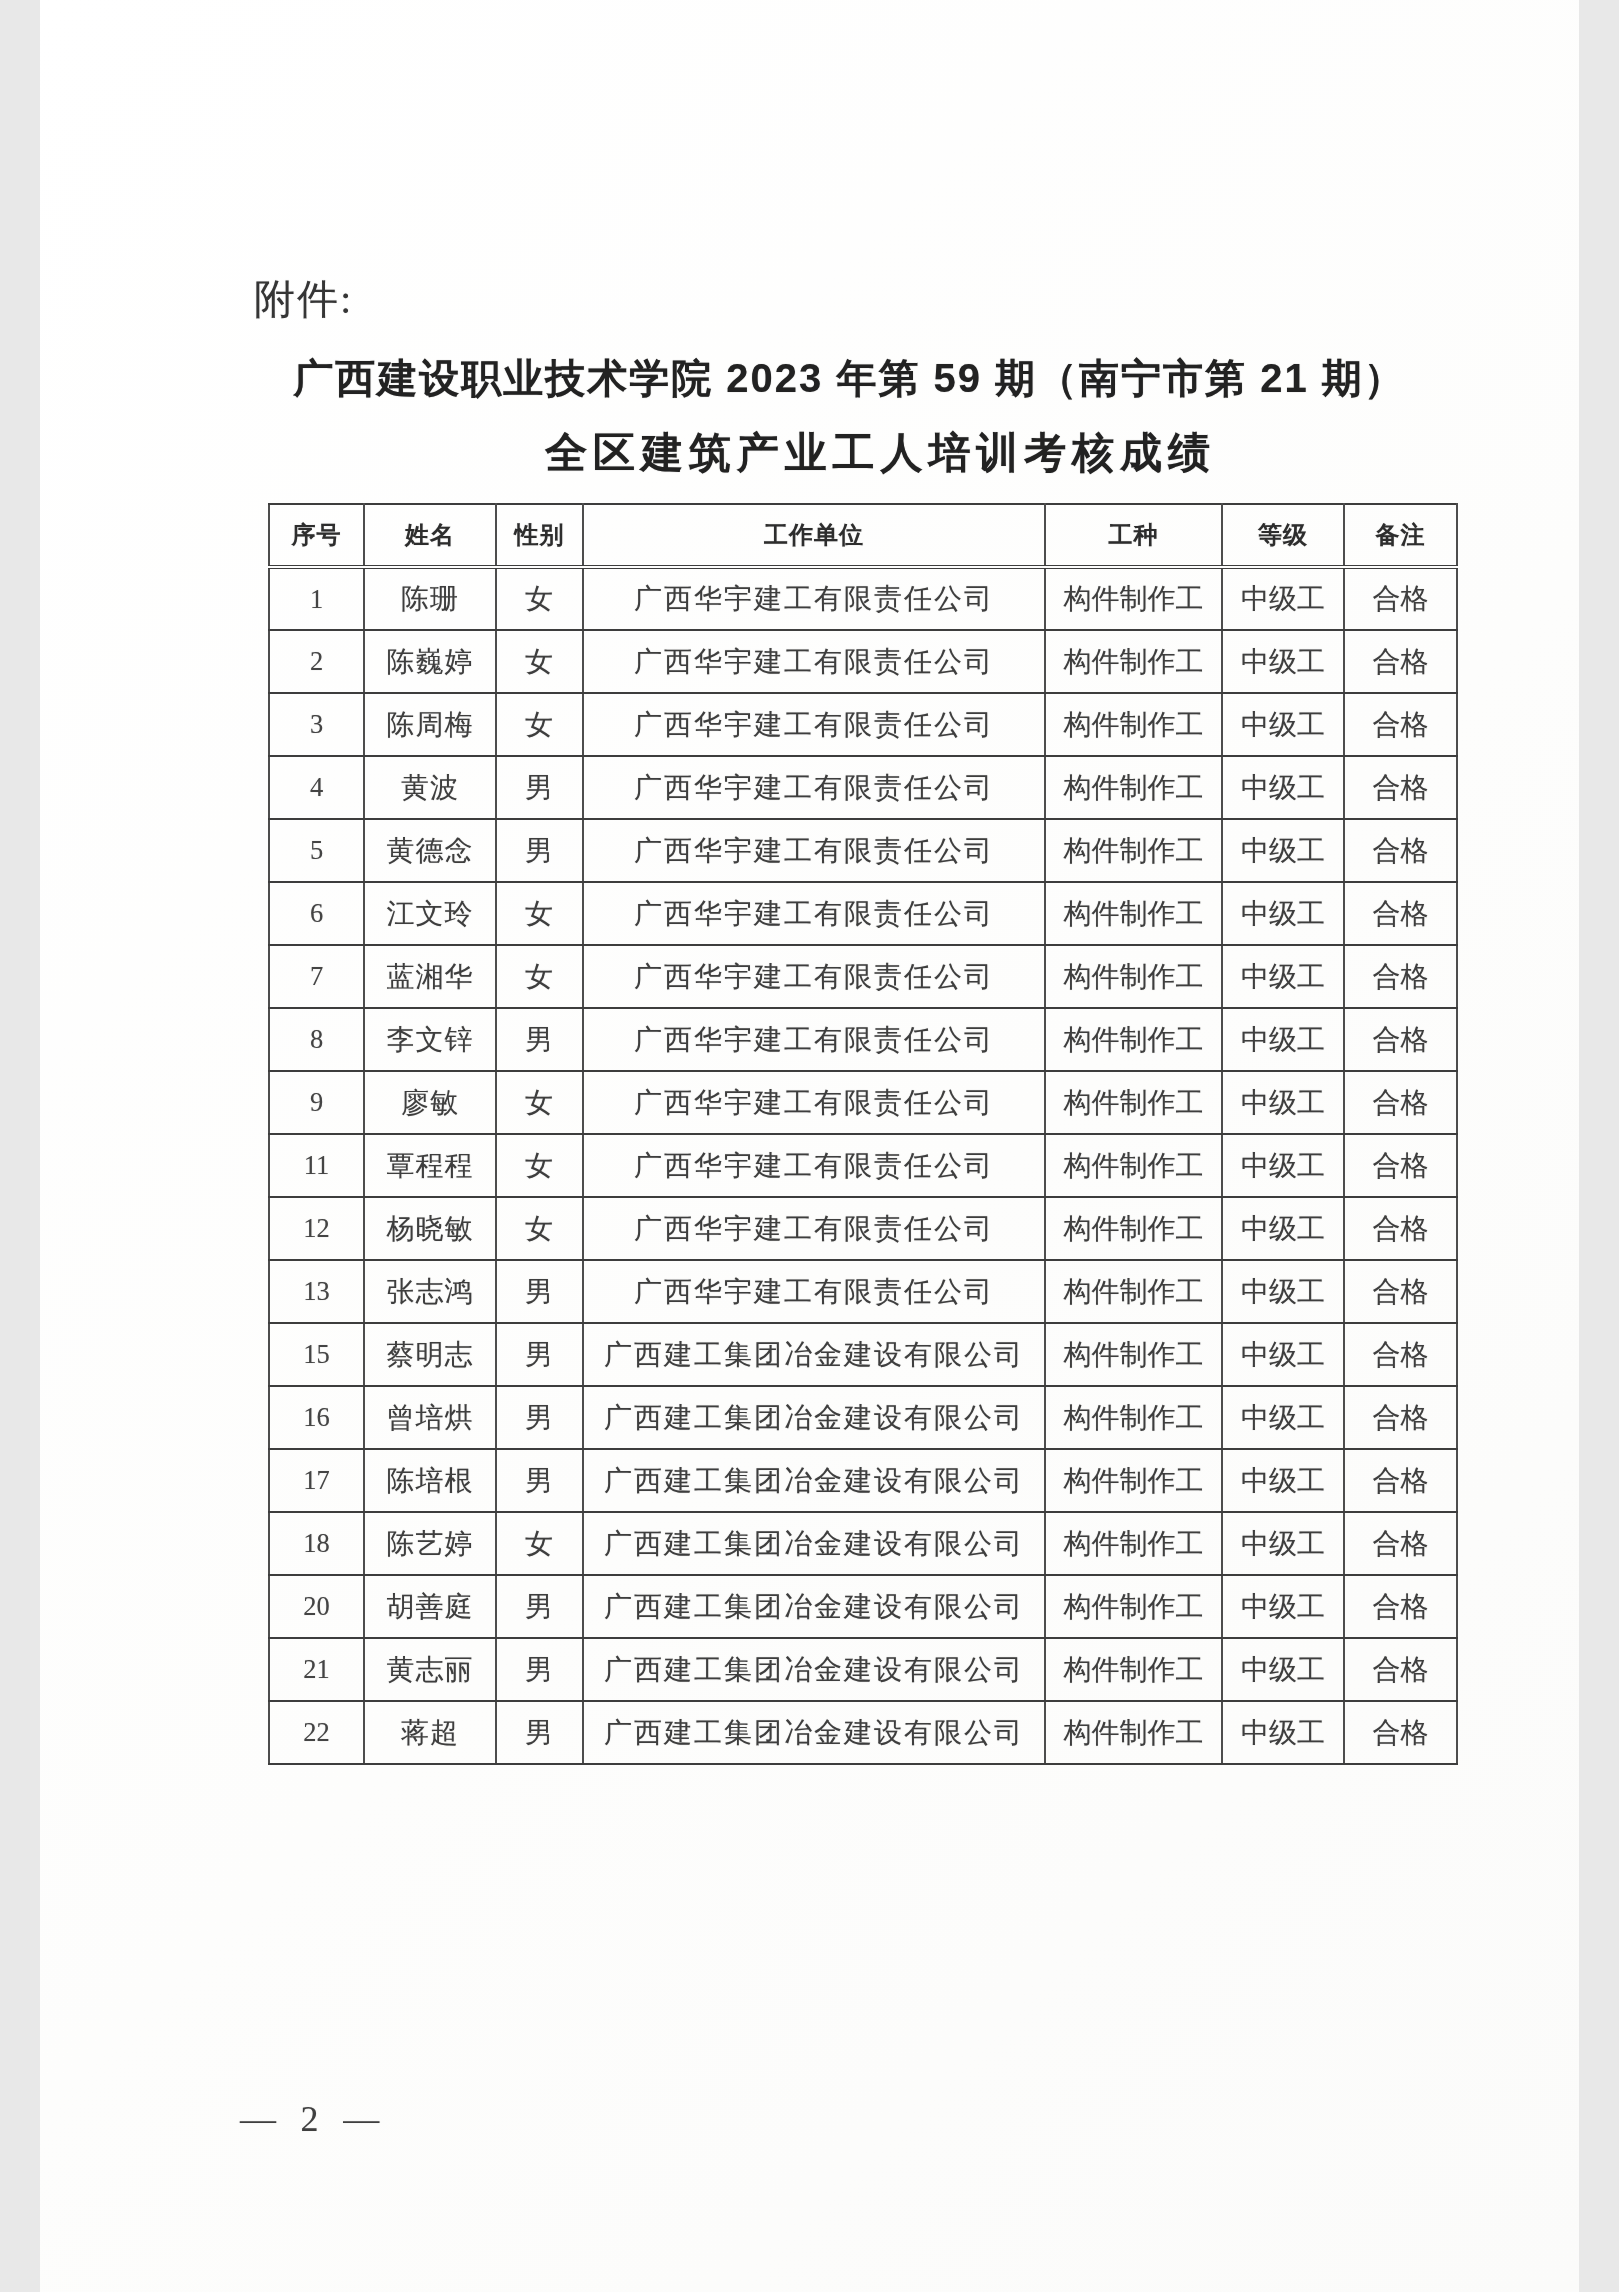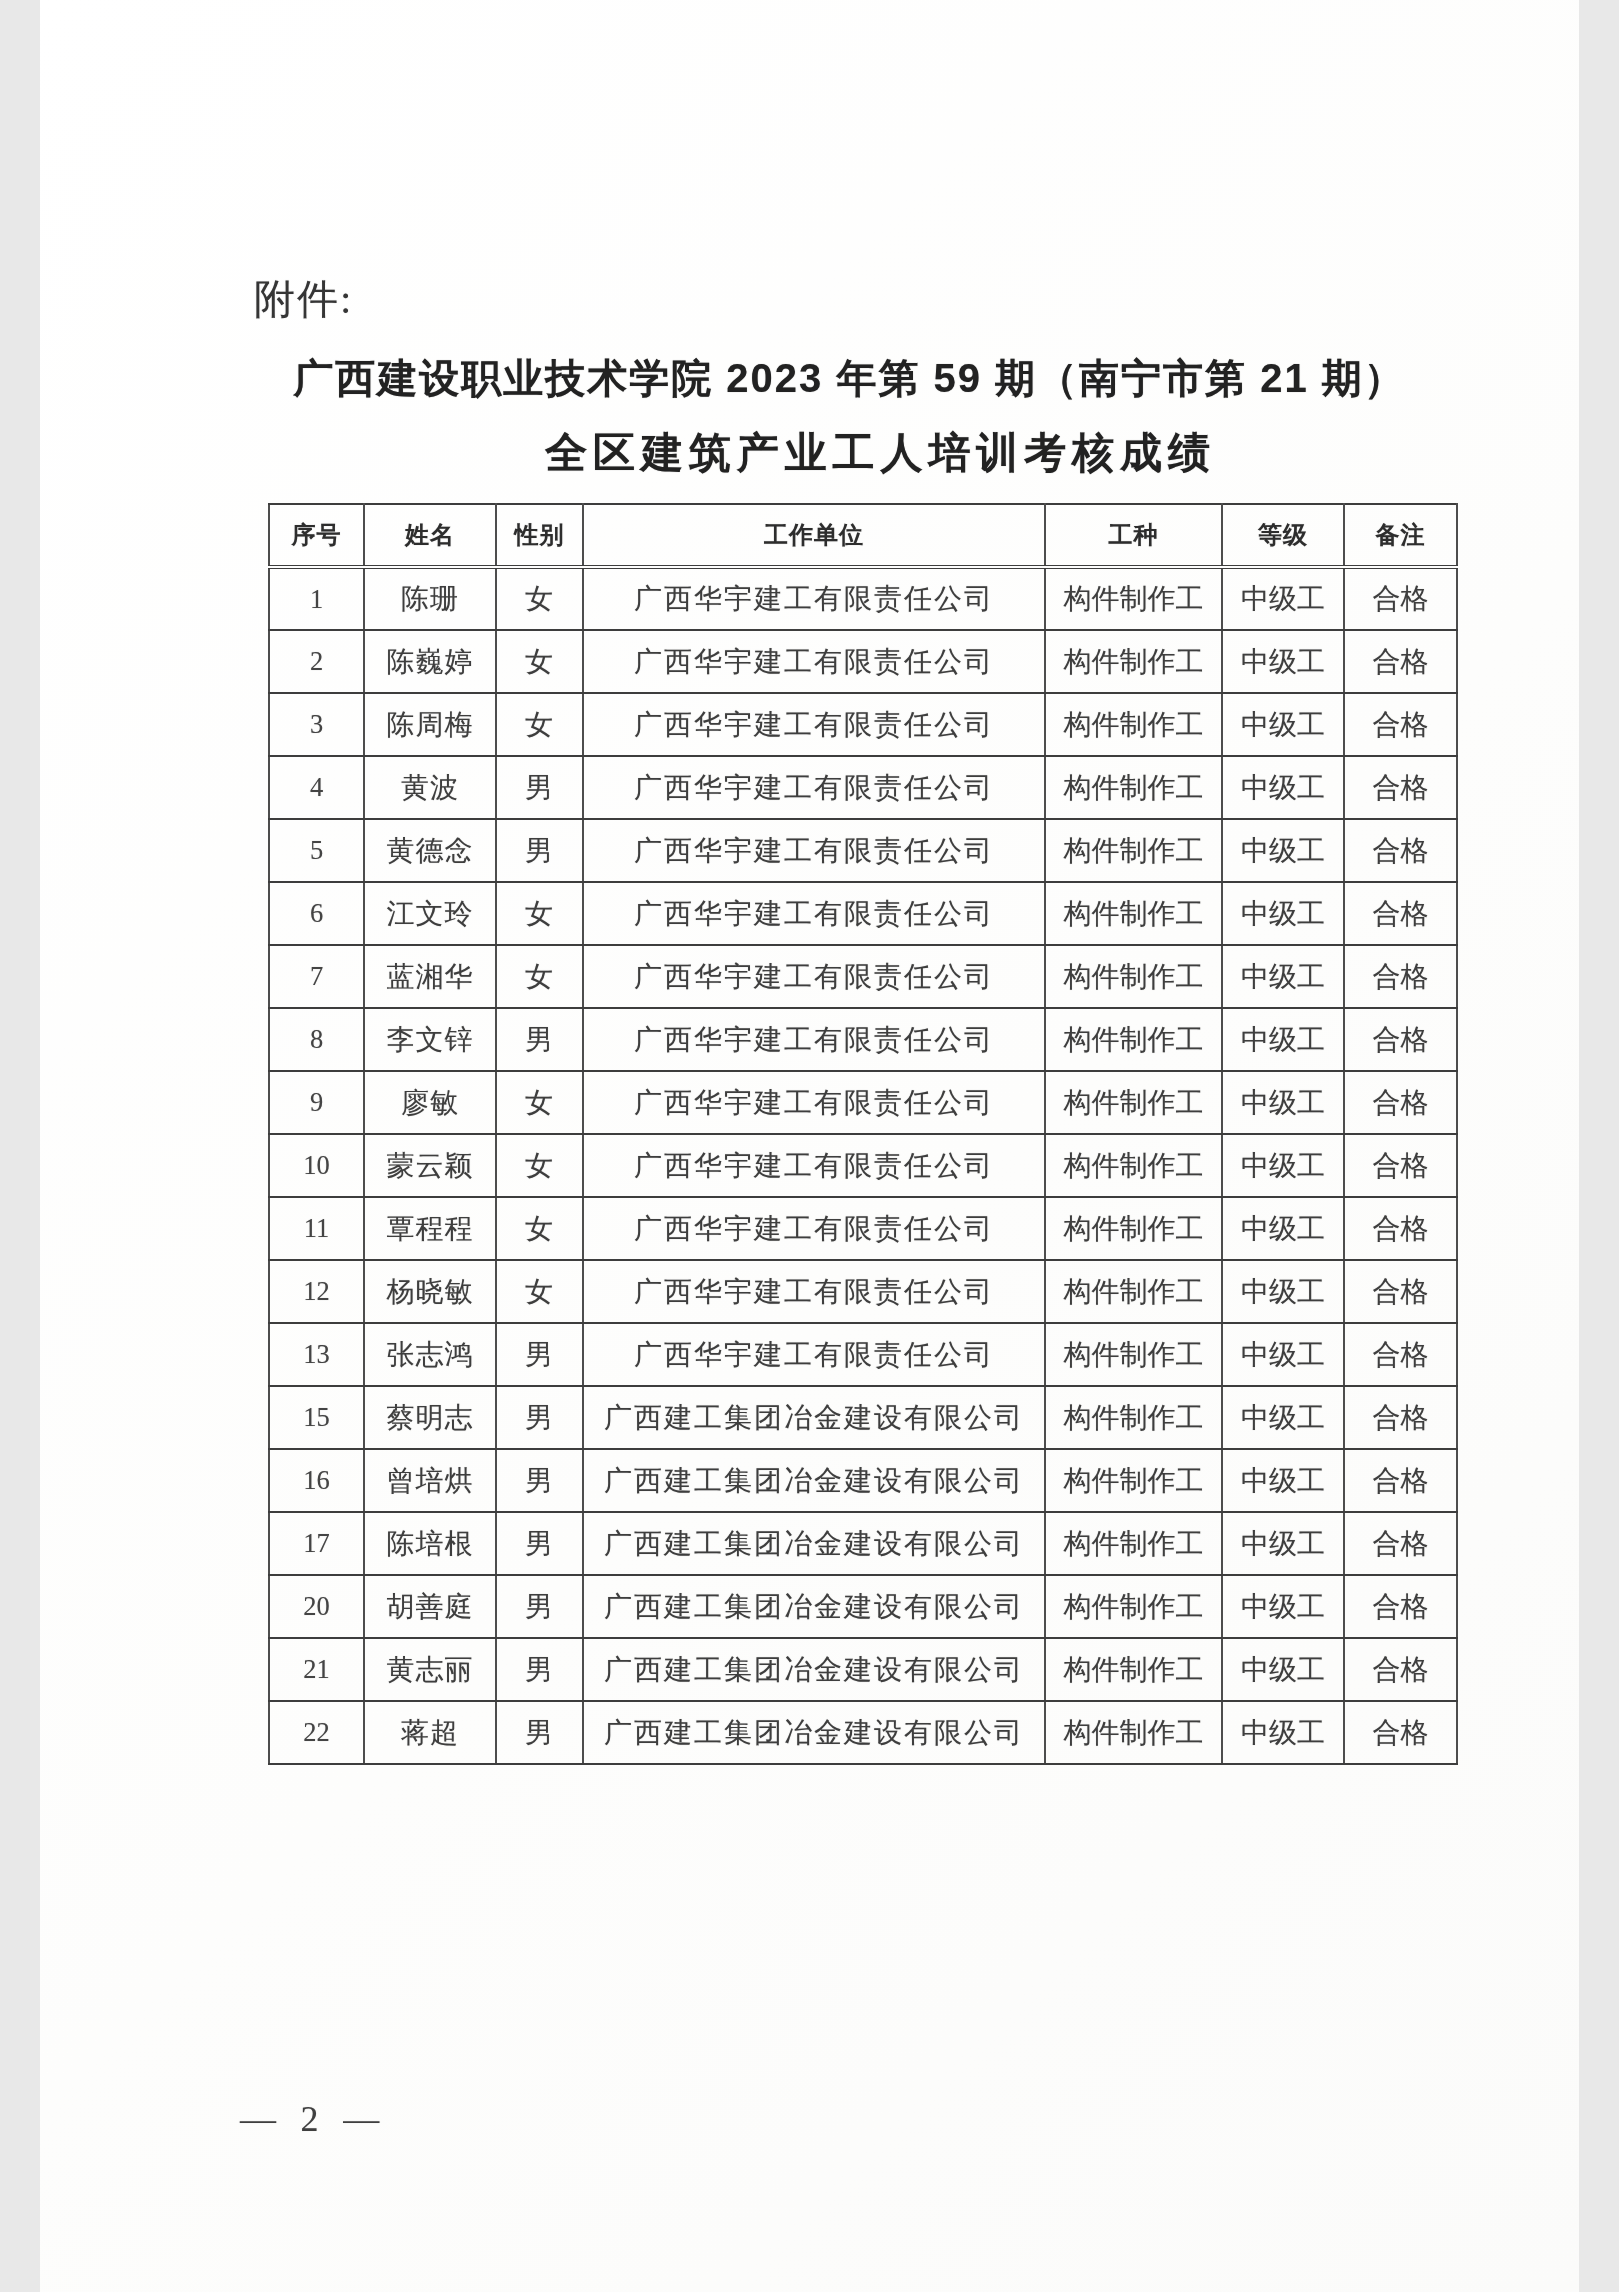--- a/index.html
+++ b/index.html
@@ -217,29 +217,20 @@
         <tr>
           <td class="c-no">9</td>
           <td class="c-name">廖敏</td>
           <td class="c-gender">女</td>
           <td class="c-company">广西华宇建工有限责任公司</td>
           <td class="c-trade">构件制作工</td>
           <td class="c-level">中级工</td>
           <td class="c-remark">合格</td>
         </tr>
         <tr>
-          <td class="c-no">10</td>
-          <td class="c-name">蒙云颖</td>
-          <td class="c-gender">女</td>
-          <td class="c-company">广西华宇建工有限责任公司</td>
-          <td class="c-trade">构件制作工</td>
-          <td class="c-level">中级工</td>
-          <td class="c-remark">合格</td>
-        </tr>
-        <tr>
           <td class="c-no">11</td>
           <td class="c-name">覃程程</td>
           <td class="c-gender">女</td>
           <td class="c-company">广西华宇建工有限责任公司</td>
           <td class="c-trade">构件制作工</td>
           <td class="c-level">中级工</td>
           <td class="c-remark">合格</td>
         </tr>
         <tr>
           <td class="c-no">12</td>
@@ -280,20 +271,29 @@
         <tr>
           <td class="c-no">17</td>
           <td class="c-name">陈培根</td>
           <td class="c-gender">男</td>
           <td class="c-company">广西建工集团冶金建设有限公司</td>
           <td class="c-trade">构件制作工</td>
           <td class="c-level">中级工</td>
           <td class="c-remark">合格</td>
         </tr>
         <tr>
+          <td class="c-no">18</td>
+          <td class="c-name">陈艺婷</td>
+          <td class="c-gender">女</td>
+          <td class="c-company">广西建工集团冶金建设有限公司</td>
+          <td class="c-trade">构件制作工</td>
+          <td class="c-level">中级工</td>
+          <td class="c-remark">合格</td>
+        </tr>
+        <tr>
           <td class="c-no">20</td>
           <td class="c-name">胡善庭</td>
           <td class="c-gender">男</td>
           <td class="c-company">广西建工集团冶金建设有限公司</td>
           <td class="c-trade">构件制作工</td>
           <td class="c-level">中级工</td>
           <td class="c-remark">合格</td>
         </tr>
         <tr>
           <td class="c-no">21</td>

